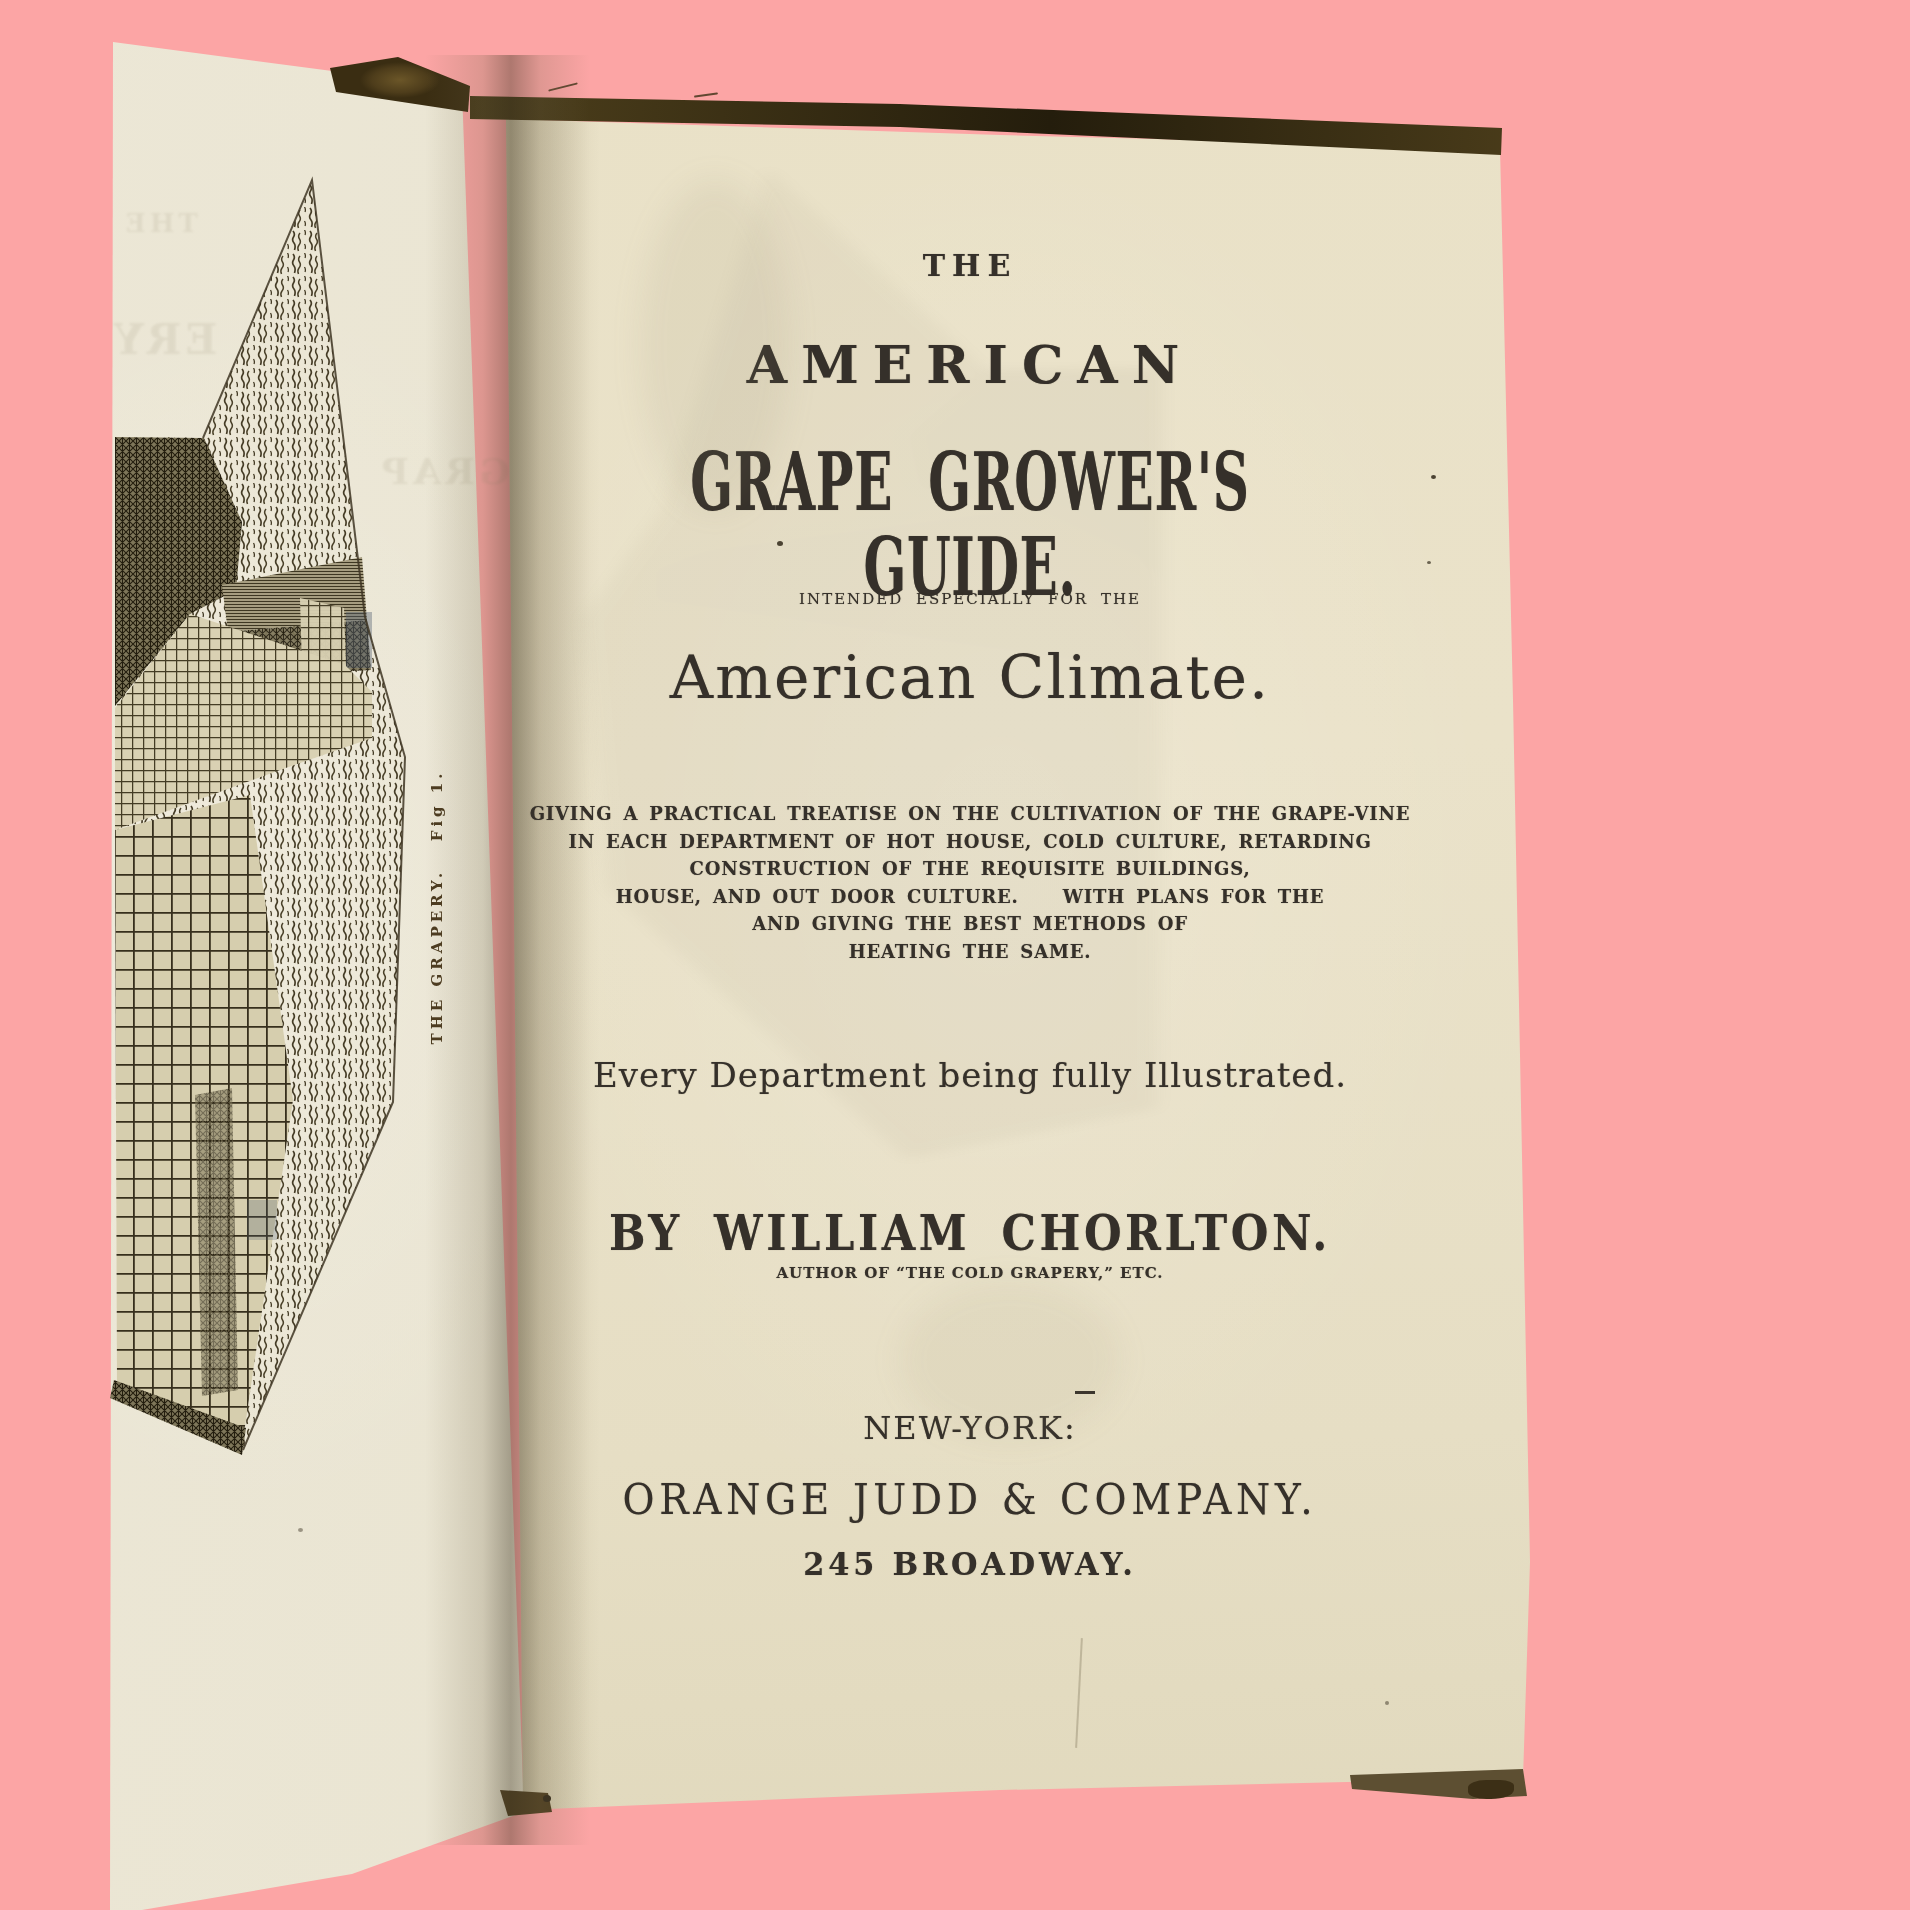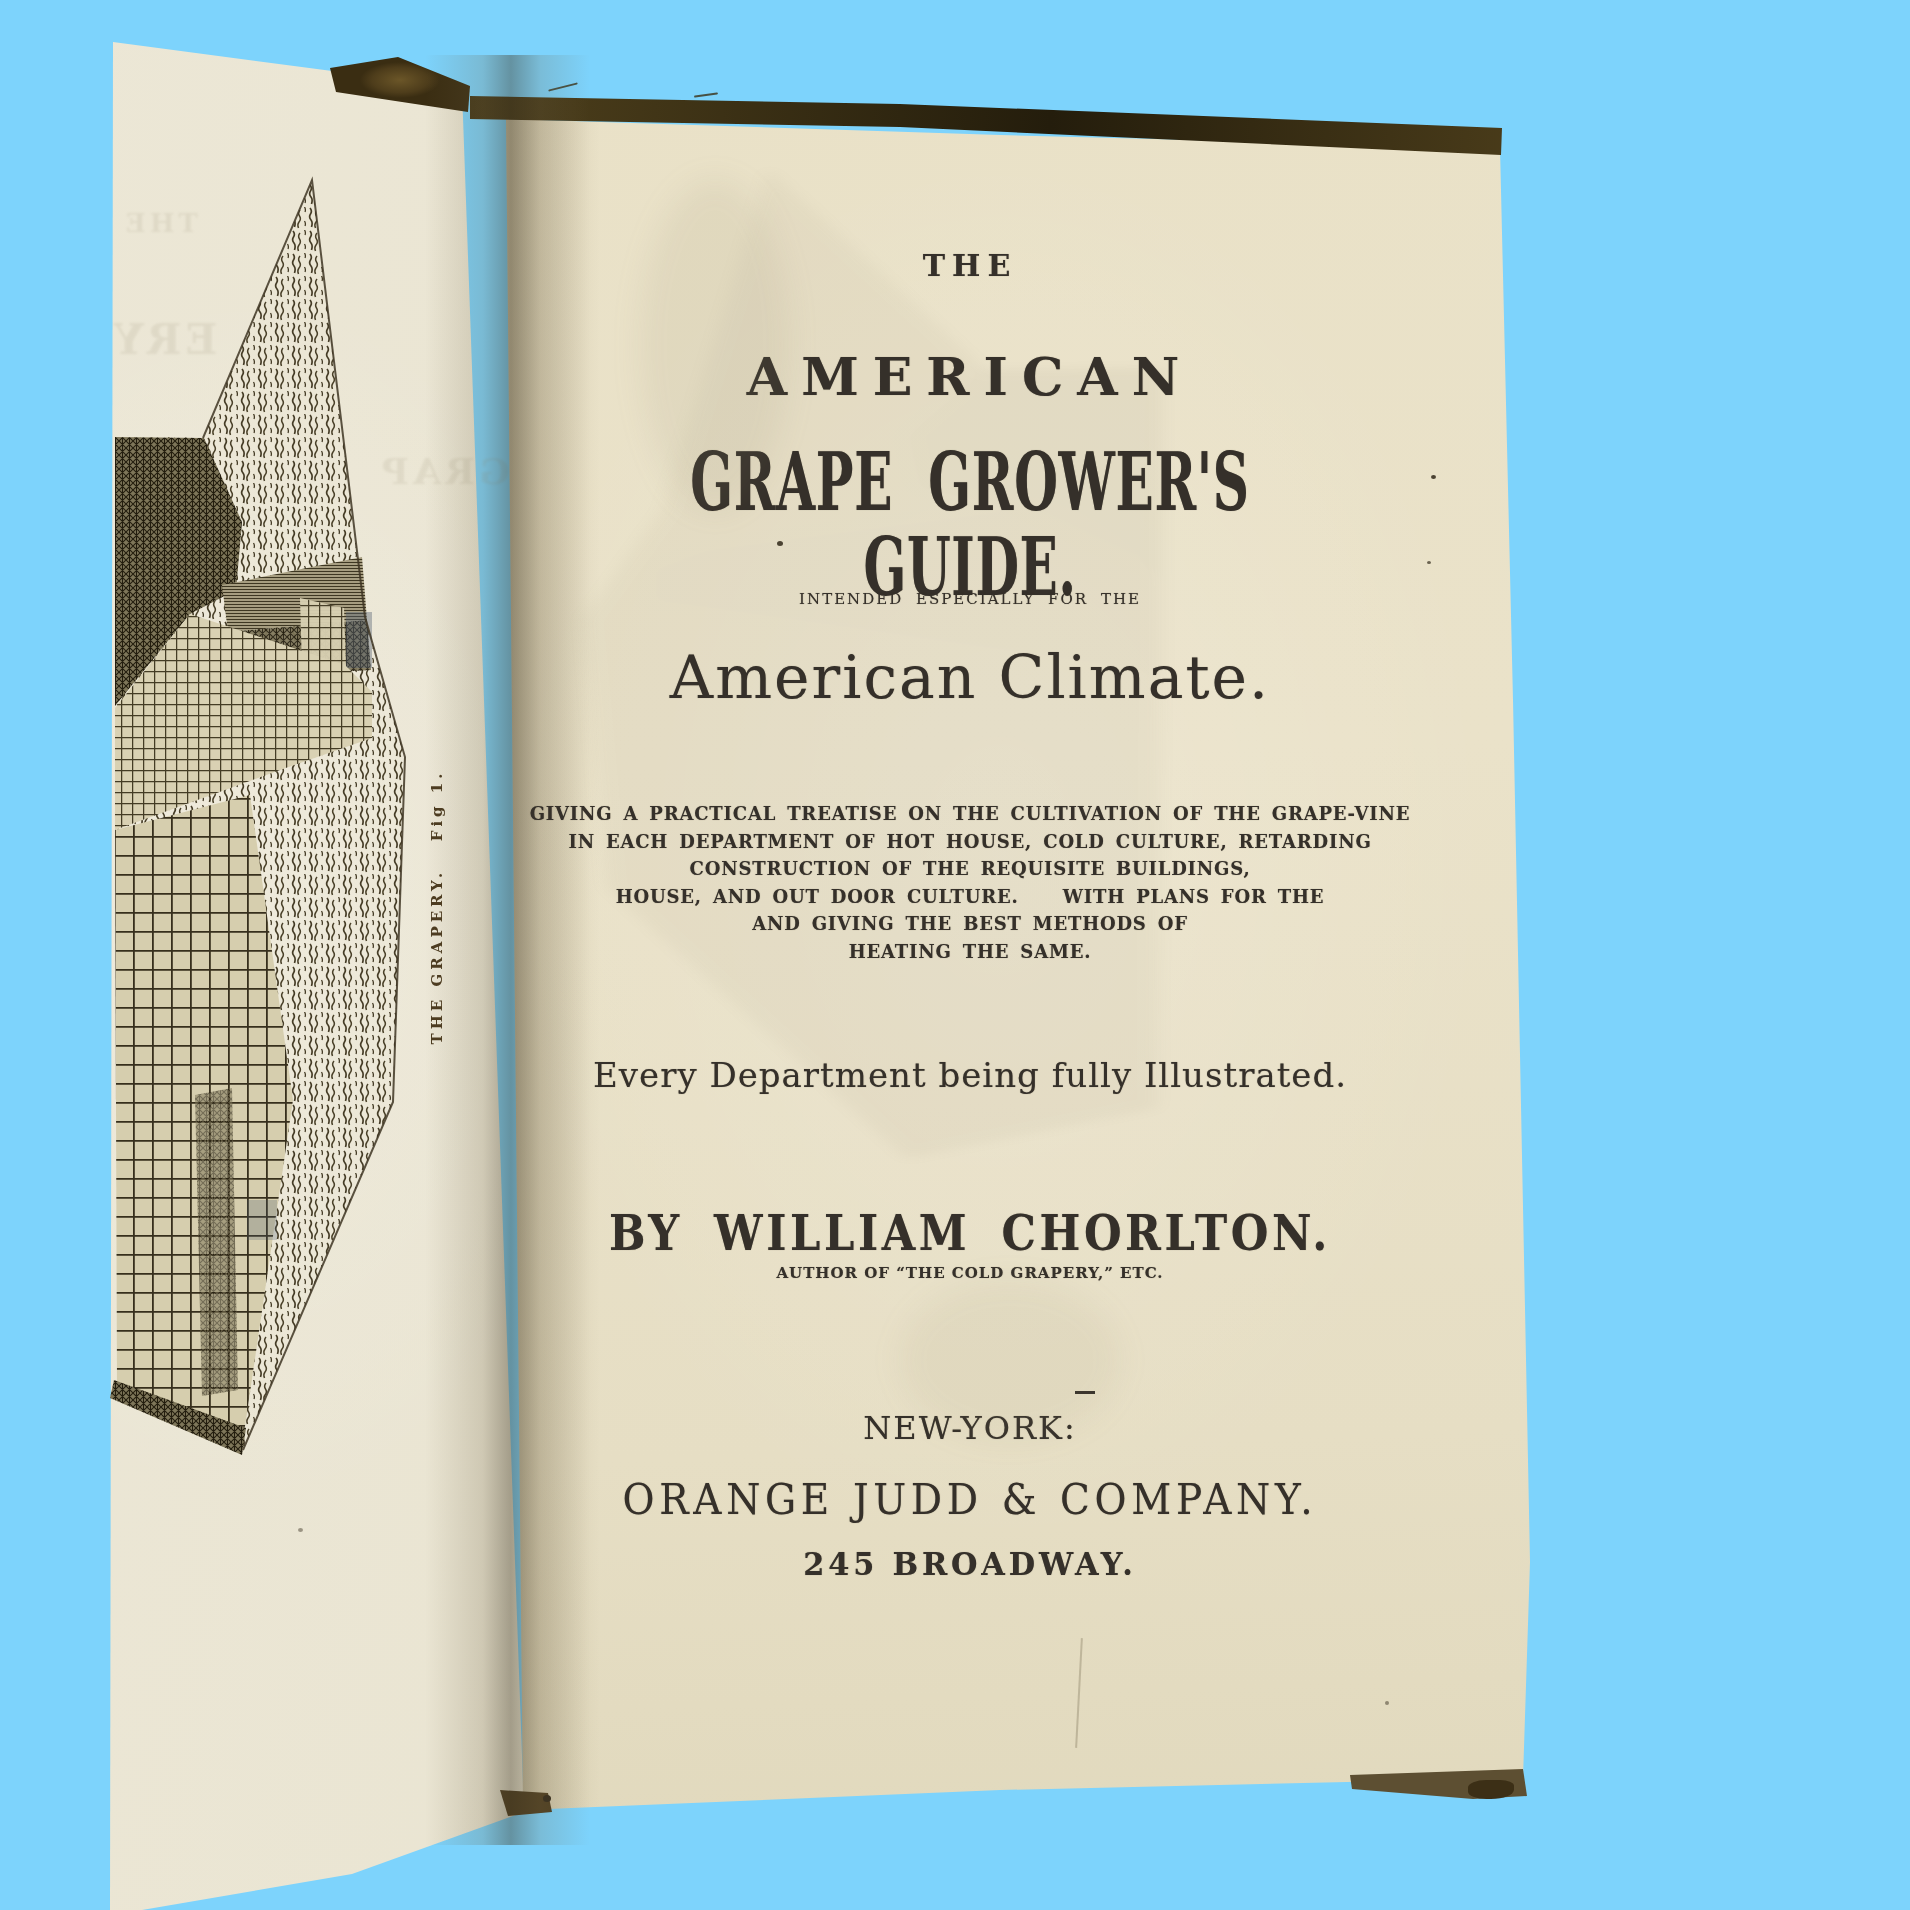--- a/index.html
+++ b/index.html
@@ -1,16 +1,16 @@
 <!DOCTYPE html>
 <html><head>
 <meta charset="utf-8">
 <style>
   html,body{margin:0;padding:0;background:#ffffff;width:1910px;height:1910px;overflow:hidden;}
-  #stage{position:relative;width:1910px;height:1910px;background:#7dd3fc;
+  #stage{position:relative;width:1910px;height:1910px;background:#fca5a5;
          font-family:"DejaVu Serif","Liberation Serif",serif;color:#35302a;}
   .abs{position:absolute;}
 
   
   #left-page{left:0;top:0;width:1910px;height:1910px;
     clip-path:polygon(113px 42px,355px 74px,462px 90px,524px 1812px,352px 1874px,142px 1910px,110px 1910px);
     background:linear-gradient(100deg,#ece7d6 0%,#e9e4d1 50%,#ded7bf 82%,#cdc5a8 97%);}
   #left-page:after{content:"";position:absolute;inset:0;
     background:radial-gradient(560px 900px at 250px 900px,rgba(255,255,255,.18),rgba(0,0,0,0) 70%),
                linear-gradient(90deg,rgba(0,0,0,0) 70%,rgba(96,86,58,.25) 96%);}
@@ -55,21 +55,21 @@
     font-size:15px;font-weight:bold;letter-spacing:4px;color:#4b3a1f;white-space:pre;}
 
   
   .ghost{color:#968d72;opacity:.14;filter:blur(1px);font-weight:bold;transform:scaleX(-1);letter-spacing:4px;}
 
   
   #text-col{left:460px;top:0;width:1020px;height:1910px;pointer-events:none;}
   #text-col > div{position:absolute;left:0;right:0;text-align:center;
     color:#35302a;text-shadow:0 0 1px rgba(53,46,32,.45);line-height:1.05;}
   #l-half    {top:250px;font-size:30px;letter-spacing:7px;font-weight:bold;}
-  #l-american{top:338px;font-size:52px;letter-spacing:14px;font-weight:bold;margin-top:12px;}
+  #l-american{top:338px;font-size:52px;letter-spacing:14px;font-weight:bold;}
   #l-title   {top:445px;font-size:76px;font-weight:bold;word-spacing:26px;letter-spacing:1px;
               transform:scaleX(0.66) scaleY(1.06);}
   #l-intended{top:592px;font-size:15px;font-weight:normal;letter-spacing:2px;word-spacing:6px;}
   #l-climate {top:646px;font-size:60px;font-weight:normal;letter-spacing:2px;
               font-family:"DejaVu Serif","Liberation Serif",serif;}
   #l-treatise{top:800px;}
   #l-treatise div{position:relative;font-size:18px;font-weight:bold;letter-spacing:0.8px;
               word-spacing:4px;line-height:27.5px;white-space:pre;}
   #l-illu    {top:1058px;font-size:34px;font-weight:normal;letter-spacing:1px;}
   #l-byline  {top:1208px;font-size:48px;font-weight:bold;letter-spacing:4px;word-spacing:14px;

